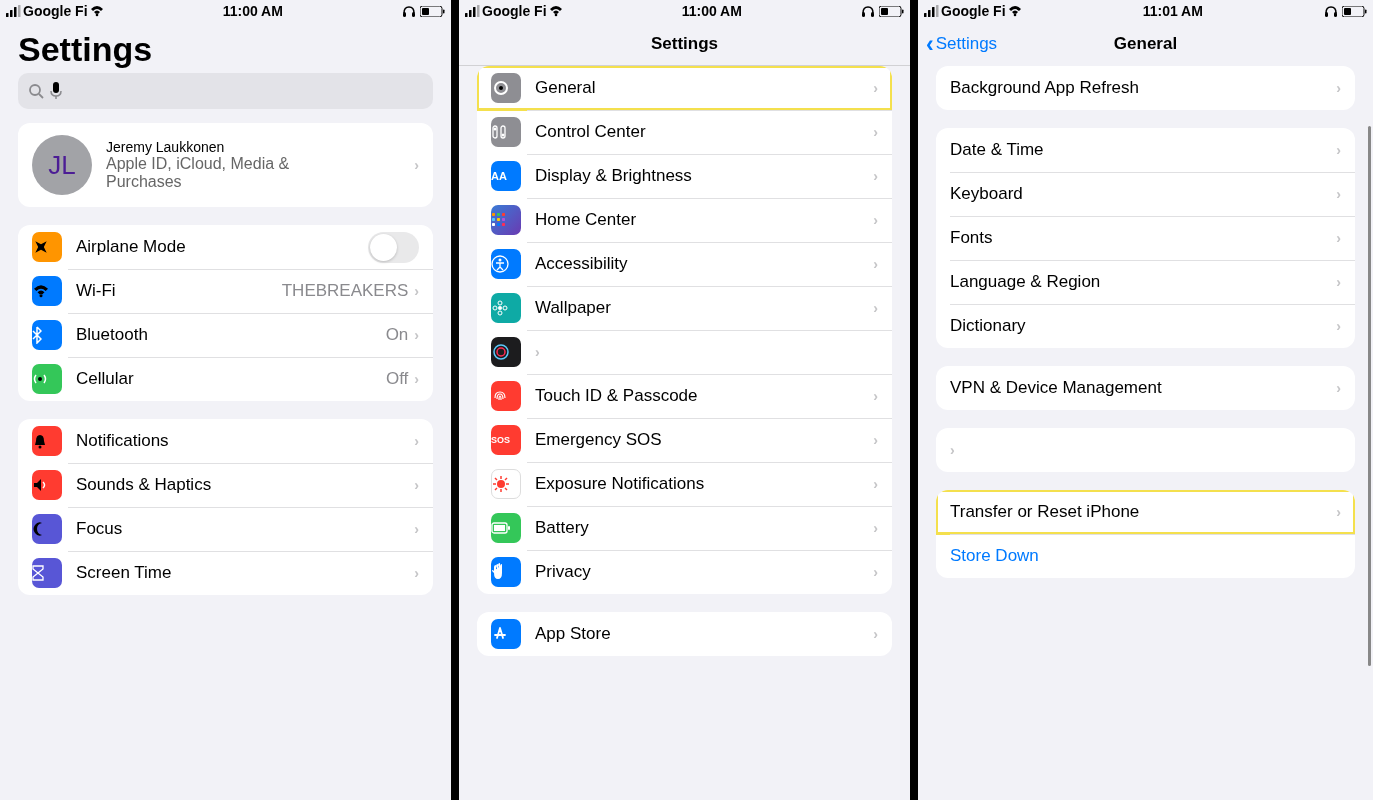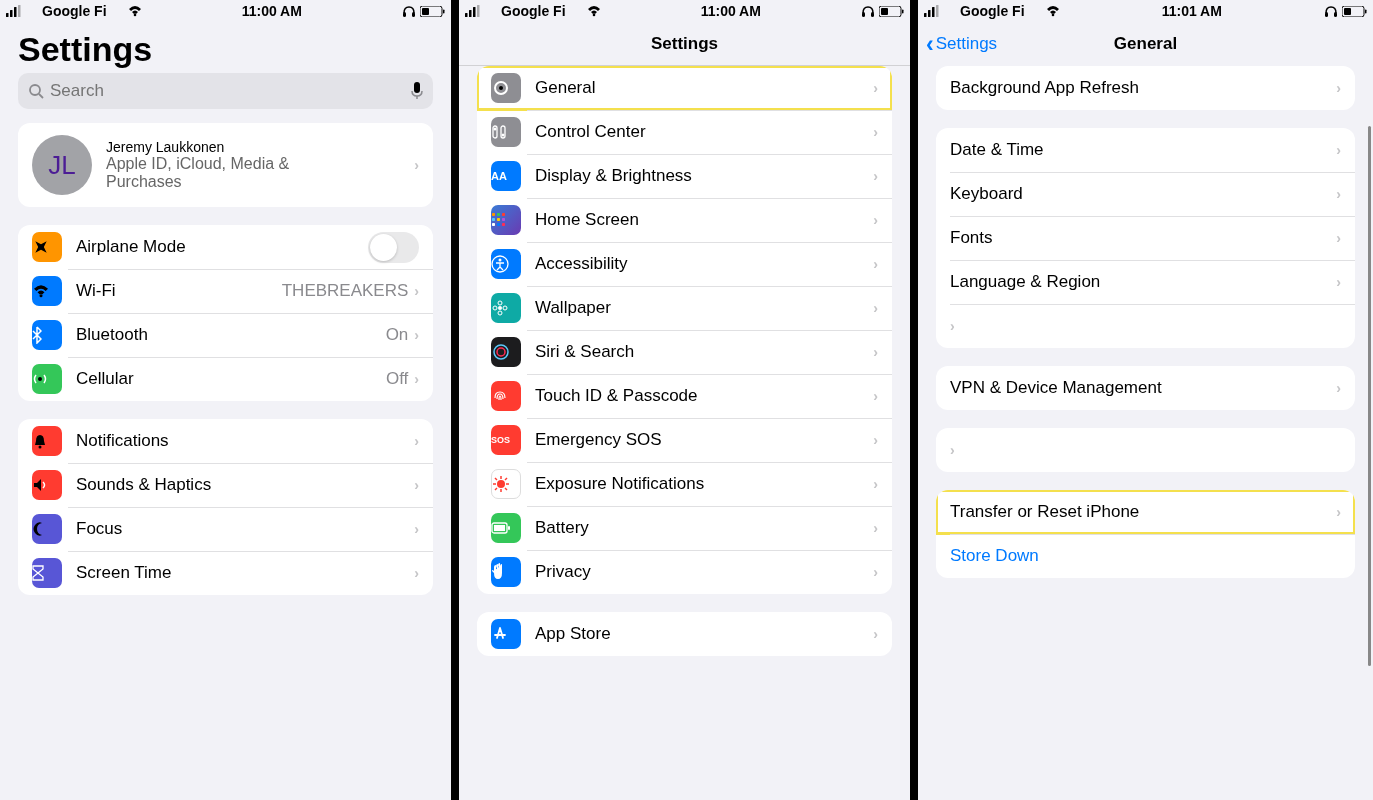--- a/index.html
+++ b/index.html
@@ -5,21 +5,21 @@
 * { margin: 0; padding: 0; box-sizing: border-box; font-family: -apple-system, "SF Pro Text", "Helvetica Neue", Arial, sans-serif; }
 body { background: #000; display: flex; width: 1373px; height: 800px; overflow: hidden; }
 .screen { background: #f2f2f7; height: 800px; position: relative; overflow: hidden; display: flex; flex-direction: column; }
 .screen1 { width: 451px; }
 .divider-v { width: 8px; background: #000; height: 800px; }
 .screen2 { width: 451px; }
 .screen3 { width: 455px; }
 
 
 .status-bar { height: 22px; display: flex; align-items: center; justify-content: space-between; padding: 0 6px; font-size: 14px; font-weight: 600; color: #000; }
-.status-left { display: flex; align-items: center; gap: 21px; }
+.status-left { display: flex; align-items: center; gap: 2px; }
 .status-right { display: flex; align-items: center; gap: 4px; }
 
 
 .large-title { font-size: 34px; font-weight: 700; padding: 8px 18px 4px; }
 
 
 .search-wrap { padding: 0 18px 14px; }
 .search-box { background: #e3e3e8; border-radius: 10px; height: 36px; display: flex; align-items: center; padding: 0 10px; gap: 6px; }
 .search-box input { border: none; background: transparent; font-size: 17px; flex: 1; color: #8a8a8e; outline: none; }
 .search-icon { color: #8a8a8e; }
@@ -118,21 +118,20 @@
   </div>
 
   <h1 class="large-title">Settings</h1>
 
   <div class="search-wrap">
     <div class="search-box">
       <svg class="search-icon" width="16" height="16" viewBox="0 0 16 16">
           <circle cx="7" cy="7" r="5" fill="none" stroke="currentColor" stroke-width="1.8"></circle>
           <line x1="11" y1="11" x2="15" y2="15" stroke="currentColor" stroke-width="1.8"></line>
         </svg>
-      <input placeholder="Search" style="">
       <svg class="mic-icon" width="12" height="18" viewBox="0 0 12 18">
           <rect x="3" y="0" width="6" height="11" rx="3"></rect>
           <path d="M1 9 Q1 14 6 14 Q11 14 11 9" fill="none" stroke="currentColor" stroke-width="1.5"></path>
           <line x1="6" y1="14" x2="6" y2="17" stroke="currentColor" stroke-width="1.5"></line>
         </svg>
     </div>
   </div>
 
   <div class="content">
     <div class="group">
@@ -302,21 +301,21 @@
               <rect x="6" y="1" width="3" height="3" rx="0.8" fill="#34c759"></rect>
               <rect x="11" y="1" width="3" height="3" rx="0.8" fill="#ff3b30"></rect>
               <rect x="1" y="6" width="3" height="3" rx="0.8" fill="#5ac8fa"></rect>
               <rect x="6" y="6" width="3" height="3" rx="0.8" fill="#ffcc00"></rect>
               <rect x="11" y="6" width="3" height="3" rx="0.8" fill="#af52de"></rect>
               <rect x="1" y="11" width="3" height="3" rx="0.8" fill="#fff"></rect>
               <rect x="6" y="11" width="3" height="3" rx="0.8" fill="#007aff"></rect>
               <rect x="11" y="11" width="3" height="3" rx="0.8" fill="#ff2d55"></rect>
             </svg>
           </div>
-        <span class="row-label">Home Screen</span>
+        <span class="row-label">Home Center</span>
         <span class="chevron">›</span>
       </div>
       <div class="row">
         <div class="icon-sq bg-blue">
             <svg width="18" height="18" viewBox="0 0 18 18">
               <circle cx="9" cy="9" r="8" fill="none" stroke="#fff" stroke-width="1.3"></circle>
               <circle cx="9" cy="5" r="1.5" fill="#fff"></circle>
               <path d="M5 8 L13 8 M9 8 L9 12 M9 12 L6 15 M9 12 L12 15" stroke="#fff" stroke-width="1.3" fill="none"></path>
             </svg>
           </div>
@@ -336,21 +335,20 @@
         <span class="row-label">Wallpaper</span>
         <span class="chevron">›</span>
       </div>
       <div class="row">
         <div class="icon-sq bg-black">
             <svg width="20" height="20" viewBox="0 0 20 20">
               <circle cx="10" cy="10" r="7" fill="none" stroke="#5ac8fa" stroke-width="1.5"></circle>
               <circle cx="10" cy="10" r="4" fill="none" stroke="#ff2d55" stroke-width="1.5"></circle>
             </svg>
           </div>
-        <span class="row-label">Siri &amp; Search</span>
         <span class="chevron">›</span>
       </div>
       <div class="row">
         <div class="icon-sq bg-red">
             <svg width="18" height="18" viewBox="0 0 18 18">
               <path d="M4 11 Q4 5 9 5 Q14 5 14 11 M6 12 Q6 7 9 7 Q12 7 12 12 M8 13 Q8 9 9 9 Q10 9 10 13" fill="none" stroke="#fff" stroke-width="1.2"></path>
             </svg>
           </div>
         <span class="row-label">Touch ID &amp; Passcode</span>
         <span class="chevron">›</span>
@@ -468,20 +466,21 @@
       </div>
       <div class="row no-icon">
         <span class="row-label">Fonts</span>
         <span class="chevron">›</span>
       </div>
       <div class="row no-icon">
         <span class="row-label">Language &amp; Region</span>
         <span class="chevron">›</span>
       </div>
       <div class="row no-icon">
+        <span class="row-label">Dictionary</span>
         <span class="chevron">›</span>
       </div>
     </div>
 
     <div class="group">
       <div class="row no-icon">
         <span class="row-label">VPN &amp; Device Management</span>
         <span class="chevron">›</span>
       </div>
     </div>

